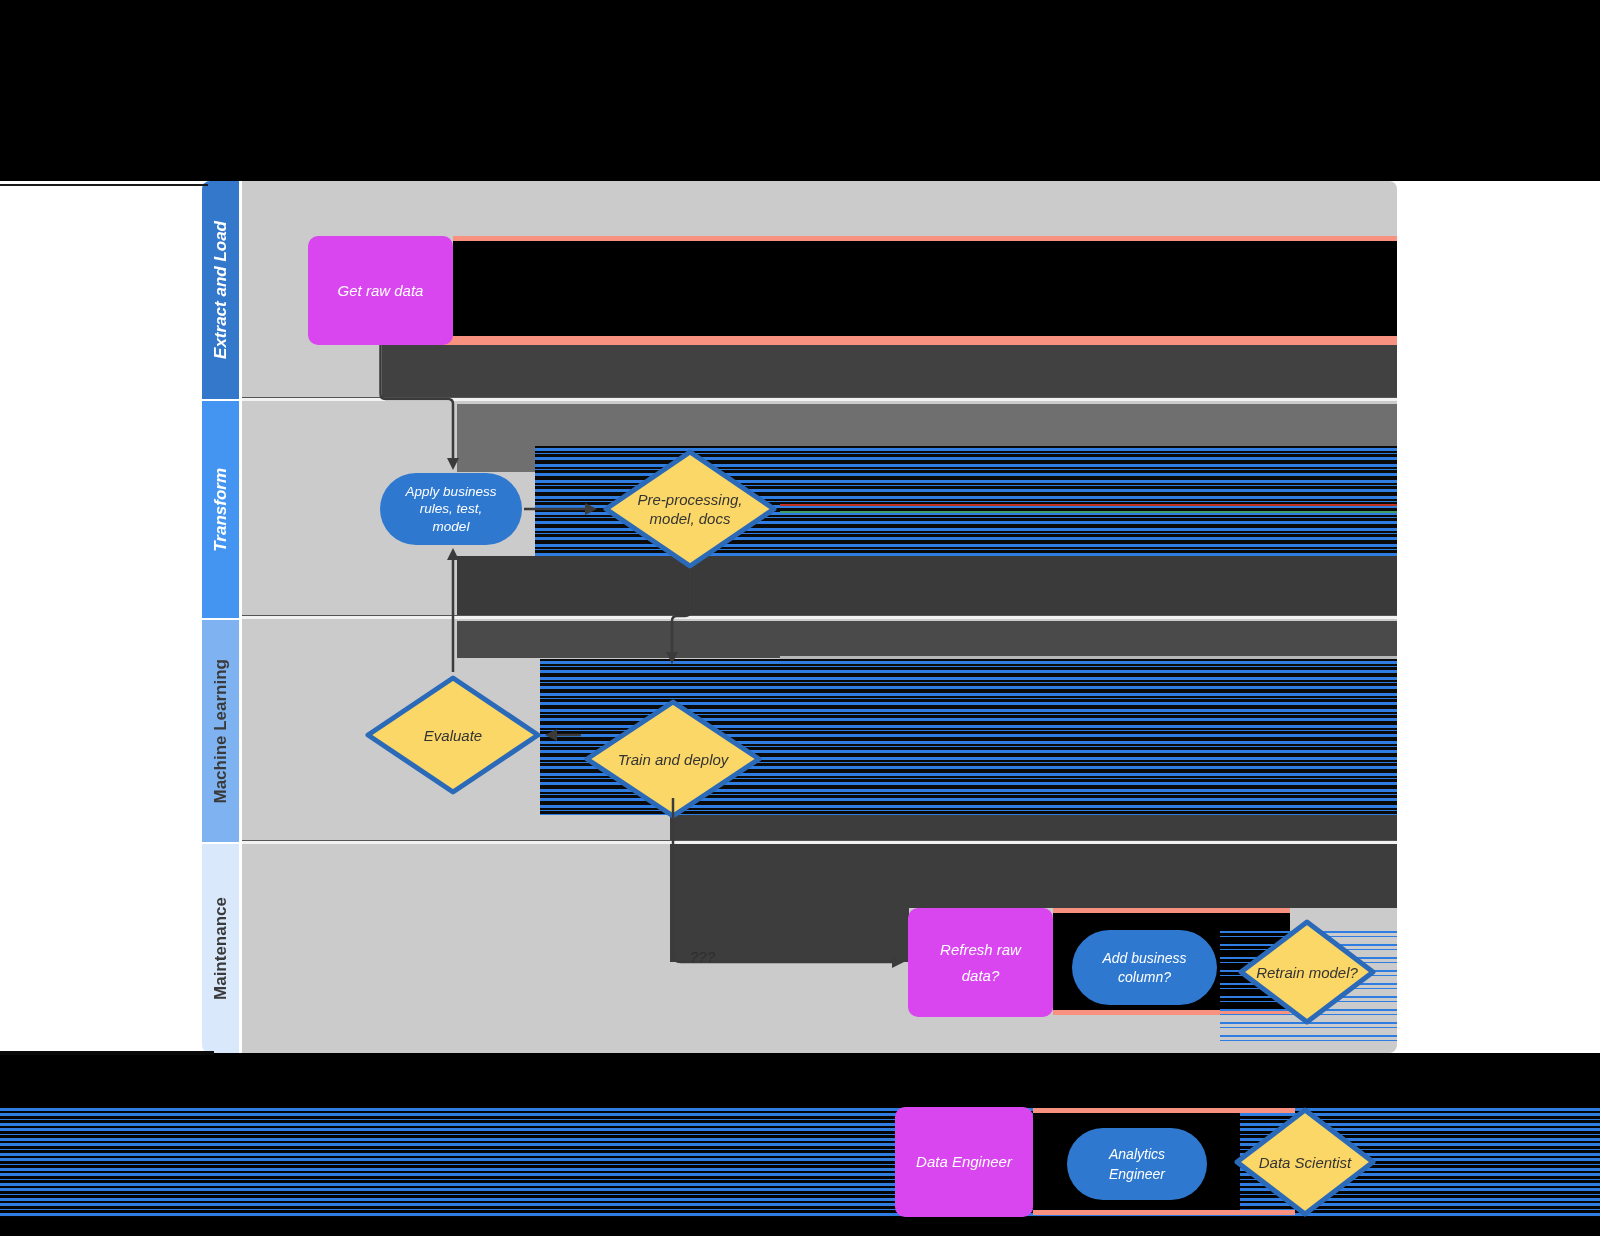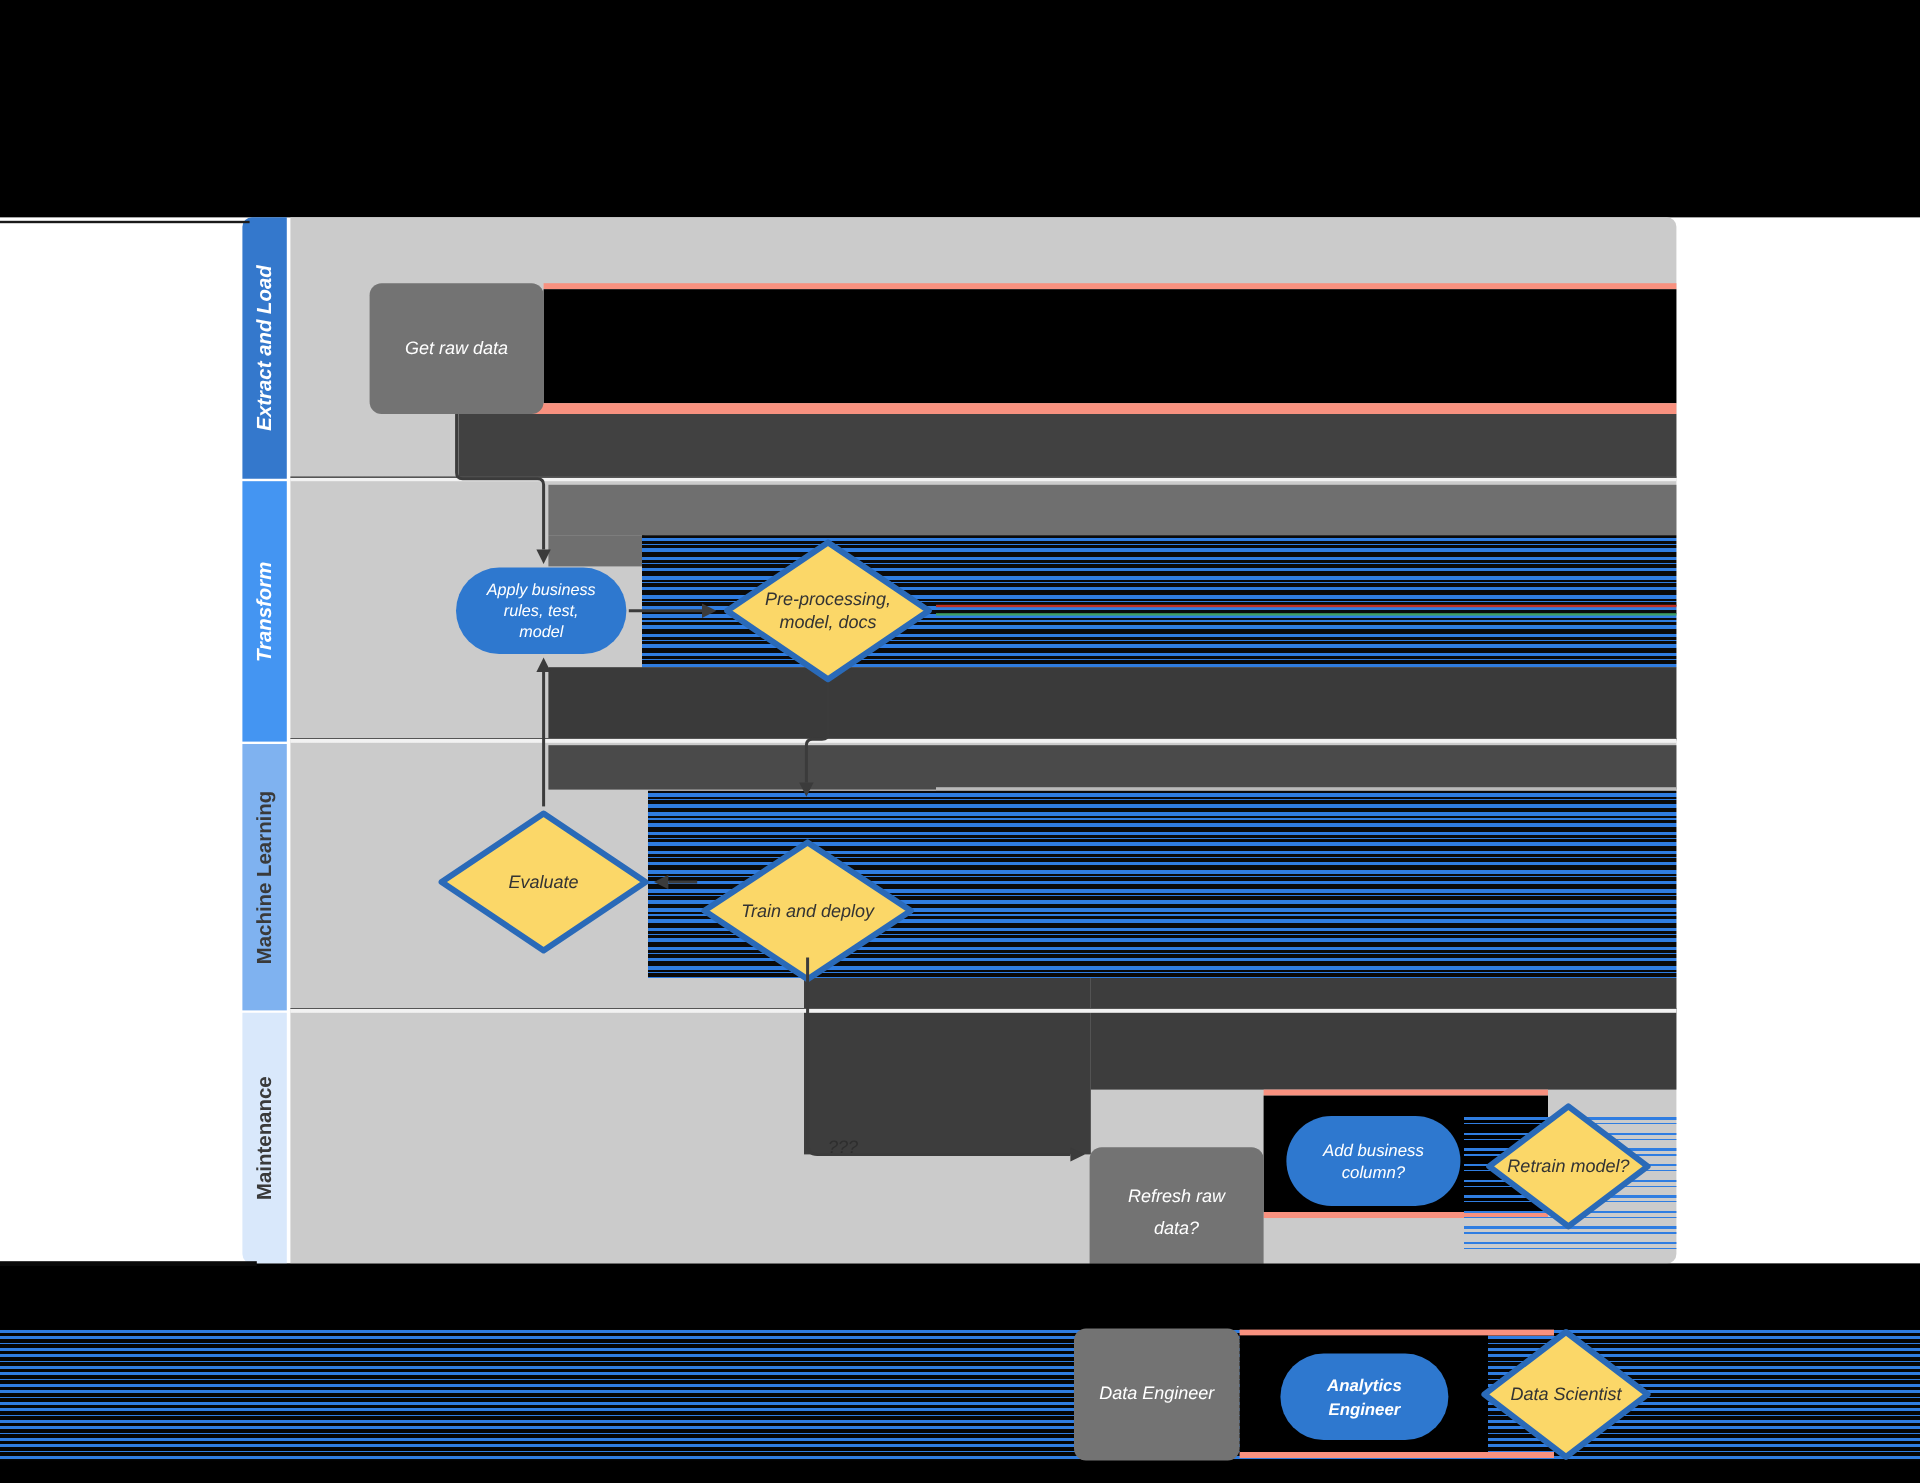--- a/index.html
+++ b/index.html
@@ -35,21 +35,21 @@
       #0a0a0a 0 2px,#2f7de1 2px 5px,#0a0a0a 5px 7px,#2f7de1 7px 8px,
       #0a0a0a 8px 11px,#2f7de1 11px 14px,#0a0a0a 14px 16px);}
   .stripes-legend{background:repeating-linear-gradient(180deg,
       #2f7de1 0 3px,#050505 3px 5px,#2f7de1 5px 8px,#050505 8px 11px,
       #2f7de1 11px 12px,#050505 12px 15px);}
   .stripes-light{background:repeating-linear-gradient(180deg,
       rgba(0,0,0,0) 0 3px,#2f7de1 3px 5px,rgba(0,0,0,0) 5px 8px,
       #2f7de1 8px 9px,rgba(0,0,0,0) 9px 13px);}
 
   
-  .proc{background:#737373;border-radius:10px;color:#fff;font-style:italic;
+  .proc{background:#d946ef;border-radius:10px;color:#fff;font-style:italic;
         display:flex;flex-direction:column;align-items:center;justify-content:center;
         text-align:center;font-size:15px;line-height:26px;}
   .pill{background:#2e78cf;border-radius:40px;color:#fff;font-style:italic;
         display:flex;flex-direction:column;align-items:center;justify-content:center;
         text-align:center;font-size:13.5px;line-height:17.5px;}
   .diamond{display:block;}
   .diamond svg{display:block;}
   .diamond .dlabel{position:absolute;left:0;top:0;width:100%;height:100%;
         display:flex;flex-direction:column;align-items:center;justify-content:center;
         text-align:center;color:#333;font-style:italic;font-size:15px;line-height:19px;}
@@ -133,21 +133,21 @@
 
 <div class="abs diamond" style="left:583px;top:698px;width:180px;height:122px;">
   <svg width="180" height="122">
     <polygon points="90,4 176,61 90,118 4,61" fill="#fbd768" stroke="#2a6ab8" stroke-width="5" stroke-linejoin="round"></polygon>
   </svg>
   <div class="dlabel">
     <span>Train and deploy</span>
   </div>
 </div>
 
-<div class="abs proc" style="left:908px;top:908px;width:145px;height:109px;margin-top:48px;">
+<div class="abs proc" style="left:908px;top:908px;width:145px;height:109px;">
   <span>Refresh raw</span>
   <span>data?</span>
 </div>
 
 <div class="abs pill" style="left:1072px;top:930px;width:145px;height:75px;font-size:14px;line-height:19px;">
   <span>Add business</span>
   <span>column?</span>
 </div>
 
 <div class="abs diamond" style="left:1237px;top:918px;width:140px;height:108px;">
@@ -182,21 +182,21 @@
 <div class="abs" id="band-bottom"></div>
 <div class="abs" id="edge-line-bottom"></div>
 <div class="abs stripes-legend" style="left:0;top:1108px;width:1600px;height:109px;"></div>
 <div class="abs" style="left:1033px;top:1108px;width:262px;height:5px;background:#f8917f;"></div>
 <div class="abs" style="left:1033px;top:1113px;width:207px;height:97px;background:#000;"></div>
 <div class="abs" style="left:1033px;top:1210px;width:262px;height:5px;background:#f8917f;"></div>
 
 <div class="abs proc" style="left:895px;top:1107px;width:138px;height:110px;">
   <span>Data Engineer</span>
 </div>
-<div class="abs pill" style="left:1067px;top:1128px;width:140px;height:72px;font-size:14px;line-height:20px;font-weight:bold;">
+<div class="abs pill" style="left:1067px;top:1128px;width:140px;height:72px;font-size:14px;line-height:20px;">
   <span>Analytics</span>
   <span>Engineer</span>
 </div>
 <div class="abs diamond" style="left:1233px;top:1106px;width:144px;height:112px;">
   <svg width="144" height="112">
     <polygon points="72,4 140,56 72,108 4,56" fill="#fbd768" stroke="#2a6ab8" stroke-width="5" stroke-linejoin="round"></polygon>
   </svg>
   <div class="dlabel">
     <span>Data Scientist</span>
   </div>

